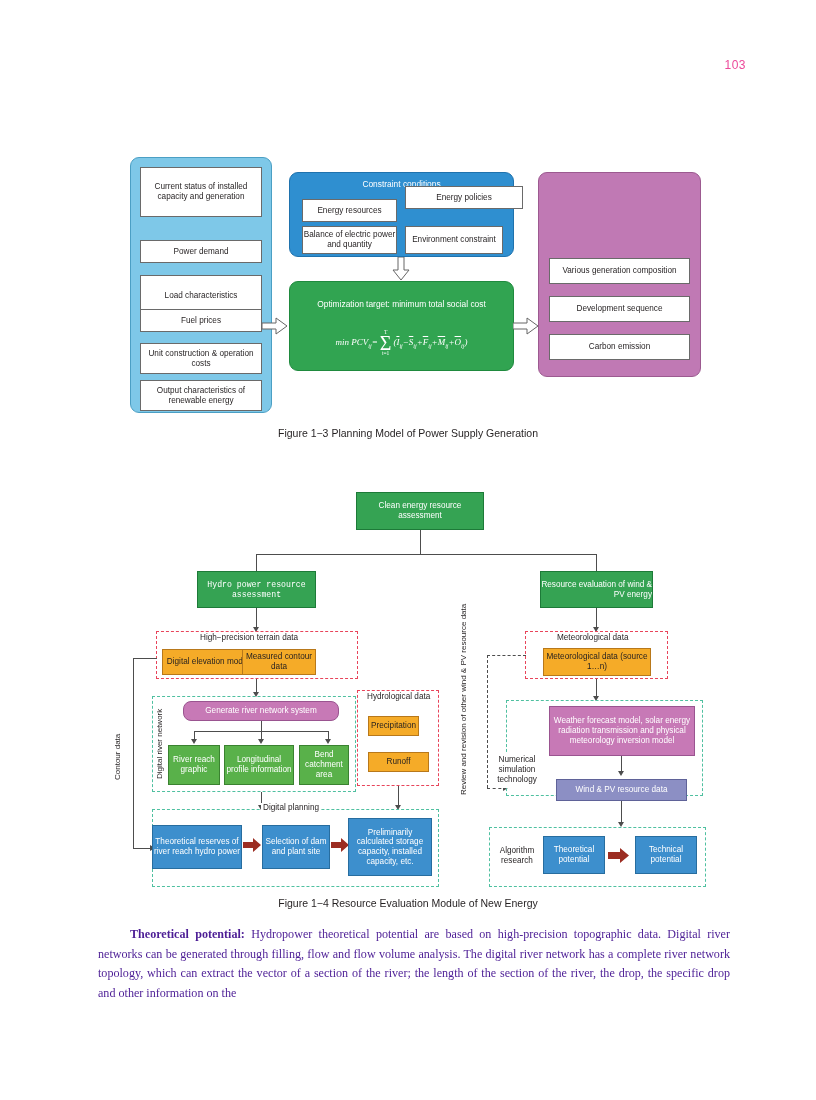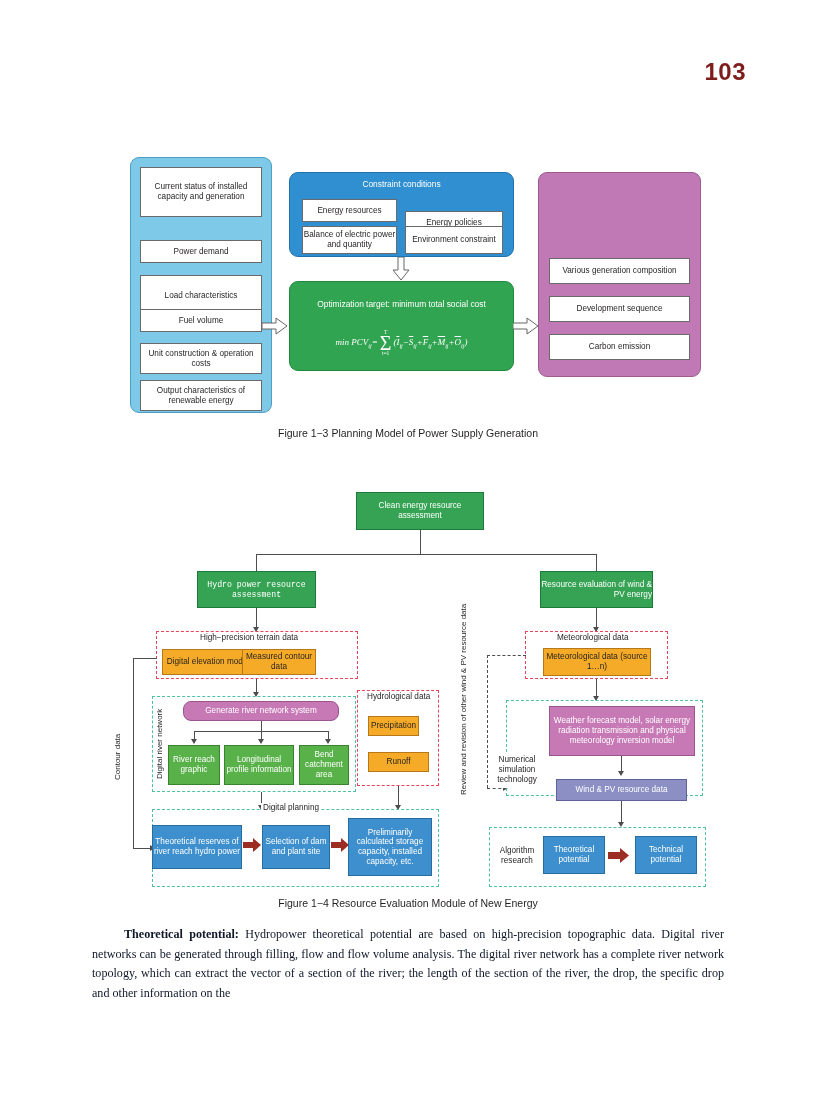--- a/index.html
+++ b/index.html
@@ -20,23 +20,23 @@
     height: 1100px;
     background: #fff;
   }
 
   
   .page-number {
     position: absolute;
     top: 58px;
     right: 70px;
     font-family: "Liberation Sans", sans-serif;
-    font-size: 24px;
-    font-weight: bold;
-    color: #7f1d1d;
+    font-size: 12px;
+    font-weight: normal;
+    color: #ec4899;
     letter-spacing: 0.5px;
   }
 
   
   .abs { position: absolute; box-sizing: border-box; }
   .cbox {
     position: absolute;
     box-sizing: border-box;
     display: flex;
     align-items: center;
@@ -209,53 +209,53 @@
     width: 0; height: 0;
     border-top: 3.5px solid transparent;
     border-bottom: 3.5px solid transparent;
     border-left: 5px solid #4d4d4d;
   }
   .fat-arrow { position: absolute; }
 
   
   .bodytext {
     position: absolute;
-    left: 92px;
+    left: 98px;
     top: 925px;
     width: 632px;
     font-family: "Liberation Serif", serif;
     font-size: 12.1px;
     line-height: 1.62;
-    color: #0f172a;
+    color: #4c1d95;
     text-align: justify;
     text-justify: inter-word;
   }
   .bodytext b { font-weight: bold; }
 </style>
 </head>
 <body>
 
 <div class="page">
 
   <div class="page-number">103</div>
 
   <div class="fig3">
 
     <div class="abs f3-left-panel"></div>
     <div class="cbox f3-left-item" style="top:167px;height:50px;">Current status of installed capacity and generation</div>
     <div class="cbox f3-left-item" style="top:240px;height:23px;">Power demand</div>
     <div class="cbox f3-left-item" style="top:275px;height:41px;">Load characteristics</div>
-    <div class="cbox f3-left-item" style="top:309px;height:23px;">Fuel volume</div>
+    <div class="cbox f3-left-item" style="top:309px;height:23px;">Fuel prices</div>
     <div class="cbox f3-left-item" style="top:343px;height:31px;">Unit construction &amp; operation costs</div>
     <div class="cbox f3-left-item" style="top:380px;height:31px;">Output characteristics of renewable energy</div>
 
     <div class="abs f3-blue-panel"></div>
     <div class="cbox f3-blue-title">Constraint conditions</div>
     <div class="cbox f3-blue-item" style="left:302px;top:199px;width:95px;height:23px;">Energy resources</div>
-    <div class="cbox f3-blue-item" style="left:405px;top:211px;width:98px;height:23px;">Energy policies</div>
+    <div class="cbox f3-blue-item" style="left:405px;top:186px;width:118px;height:23px;">Energy policies</div>
     <div class="cbox f3-blue-item" style="left:302px;top:226px;width:95px;height:28px;">Balance of electric power and quantity</div>
     <div class="cbox f3-blue-item" style="left:405px;top:226px;width:98px;height:28px;">Environment constraint</div>
 
     <div class="hollow-arrow-d" style="left:392px;top:257px;">
       <svg width="18" height="24" viewBox="0 0 18 24">
         <polygon points="6,0 12,0 12,13 17,13 9,23 1,13 6,13" fill="#ffffff" stroke="#666" stroke-width="1"></polygon>
       </svg>
     </div>
 
     <div class="abs f3-green-panel"></div>

